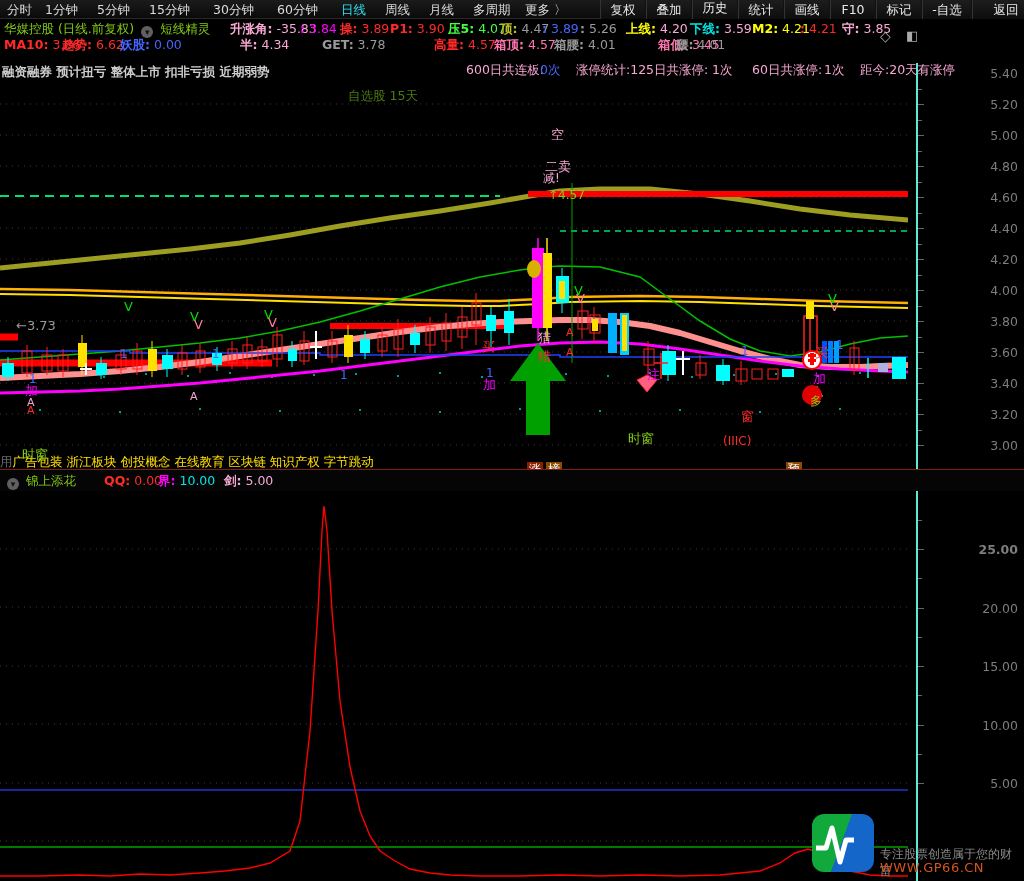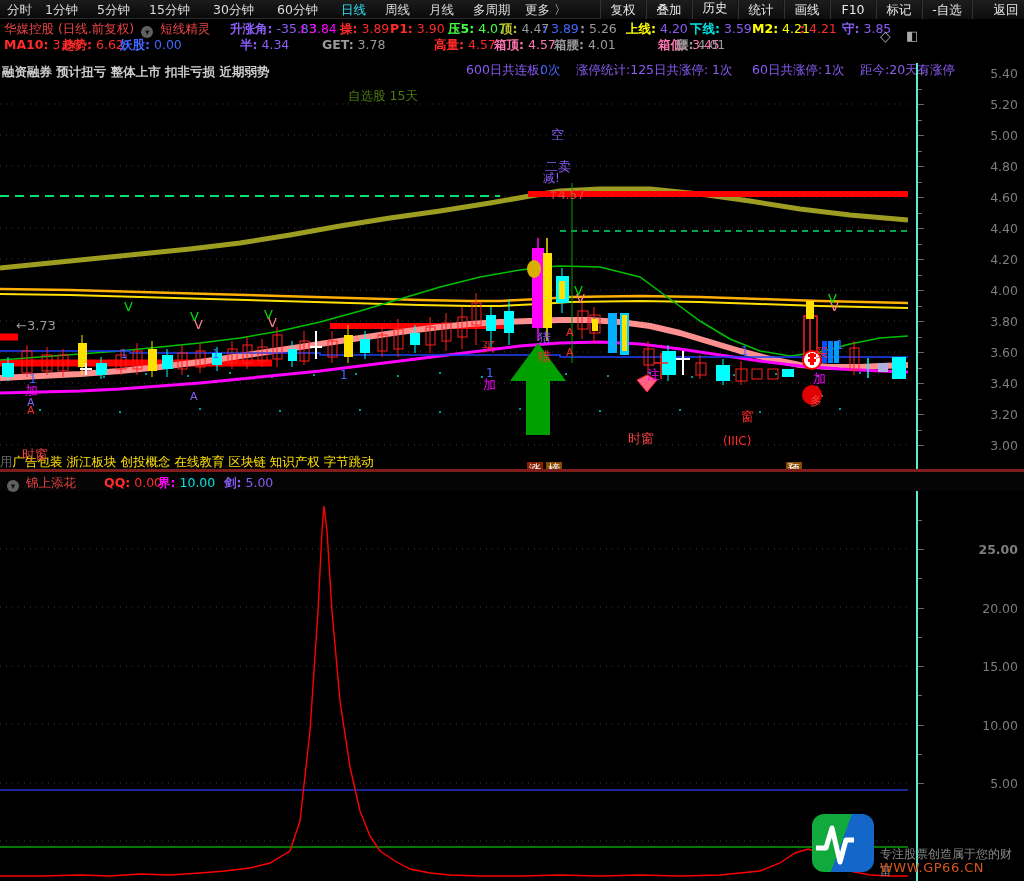--- a/index.html
+++ b/index.html
@@ -28,34 +28,34 @@
     border-left:1px solid #333; border-right:1px solid #111;
     background:linear-gradient(#1d1d1d,#0d0d0d);
   }
 
   
   #infohdr { position:absolute; left:0; top:19px; width:1024px; height:44px; }
   .ln { position:absolute; white-space:nowrap; font-size:12.5px; }
   .lbl { font-weight:bold; }
 
   
-  .c-white{color:#ef4444}.c-red{color:#ff2a2a}
-  .c-green{color:#8b5cf6}.c-lgreen{color:#44ff44}.c-yellow{color:#ffff00}
+  .c-white{color:#84cc16}.c-red{color:#ff2a2a}
+  .c-green{color:#f9a8d4}.c-lgreen{color:#44ff44}.c-yellow{color:#ffff00}
   .c-cyan{color:#00e5e5}.c-magenta{color:#ff00ff}.c-pink{color:#ff77b0}.c-gray{color:#9a9a9a}.c-blue{color:#4466ff}.c-olive{color:#bdbd2a}
 
   .circ {
     display:inline-block; width:12px; height:12px; border-radius:50%;
     background:#606060; color:#111; font-size:9px; line-height:12px;
     text-align:center; vertical-align:-2px; margin:0 3px;
   }
 
   
   #mainpane  { position:absolute; left:0; top:63px; width:1024px; height:406px; overflow:hidden; }
   #subhdr    { position:absolute; left:0; top:469px; width:1024px; height:22px;
-               border-top:3px solid #7f1d1d; background:#050505; }
+               border-top:1px solid #7f1d1d; background:#050505; }
   #subpane   { position:absolute; left:0; top:491px; width:1024px; height:390px; overflow:hidden; }
 
   .plot { position:absolute; left:0; top:0; width:908px; height:100%; }
   .axis { position:absolute; right:0; top:0; width:108px; height:100%;
           border-left:2px solid #5eead4; }
   .axlab { position:absolute; right:6px; color:#7d7d7d; font-size:12.5px;
            transform:translateY(-50%); }
   .axtick{ position:absolute; left:0; width:6px; height:1px; background:#666; }
 
   

